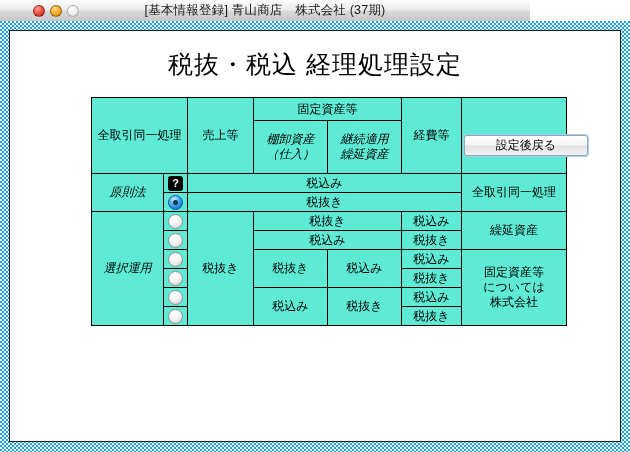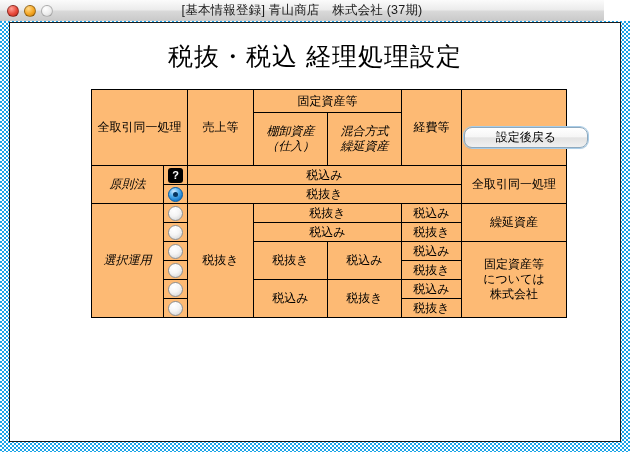--- a/index.html
+++ b/index.html
@@ -7,24 +7,24 @@
     width:630px;height:452px;overflow:hidden;
     background:#ffffff;
     font-family:"Liberation Sans","DejaVu Sans",sans-serif;
     -webkit-font-smoothing:antialiased;
   }
 
   
   .window{position:relative;width:630px;height:452px;background:#ffffff;box-sizing:border-box;}
 
   .titlebar{
-    position:relative;height:21px;width:604px;
+    position:relative;height:21px;width:504px;
     background:linear-gradient(to bottom,#fbfbfb 0%,#ececec 45%,#d8d8d8 55%,#c9c9c9 100%);
     border-bottom:1px solid #9a9a9a;
-    display:flex;align-items:center;
+    display:flex;align-items:center;padding-left:26px;
   }
   .traffic{display:flex;align-items:center;gap:5px;margin-left:7px;}
   .tl{width:12px;height:12px;border-radius:50%;border:1px solid rgba(0,0,0,.35);box-sizing:border-box;}
   .tl-close{background:radial-gradient(circle at 35% 28%,#ff9f95 0%,#e8483a 55%,#b3261c 100%);}
   .tl-min{background:radial-gradient(circle at 35% 28%,#ffd98a 0%,#f5a623 55%,#c47a0a 100%);}
   .tl-zoom{background:radial-gradient(circle at 35% 28%,#ffffff 0%,#ededed 55%,#cfcfcf 100%);border-color:rgba(0,0,0,.25);}
   .title-text{
     position:absolute;left:0;right:0;text-align:center;
     font-size:12.5px;color:#1a1a1a;letter-spacing:.2px;
     line-height:21px;pointer-events:none;
@@ -32,40 +32,40 @@
 
   
   .frame{
     position:absolute;left:0;top:21px;width:630px;height:431px;box-sizing:border-box;
     background-color:#1aa3e8;
     background-image:
       linear-gradient(45deg,#ffffff 25%,transparent 25%,transparent 75%,#ffffff 75%),
       linear-gradient(45deg,#ffffff 25%,transparent 25%,transparent 75%,#ffffff 75%);
     background-size:4px 4px;
     background-position:0 0,2px 2px;
-    padding:1px 9px 10px 9px;
+    padding:9px 9px 10px 9px;
   }
   .canvas{
     position:relative;width:100%;height:100%;
     background:#ffffff;border:1px solid #1c1c1c;box-sizing:border-box;overflow:hidden;
   }
 
   
   .page-title{
     position:absolute;left:0;right:0;top:17px;text-align:center;
     font-size:25px;color:#000;letter-spacing:1px;font-weight:500;
   }
 
   
   .tbl-wrap{position:absolute;left:81px;top:66px;}
   table.grid{border-collapse:collapse;table-layout:fixed;}
   table.grid td{
     border:1px solid #000;
     font-size:12px;color:#000;text-align:center;vertical-align:middle;
-    padding:0;line-height:1.25;background:#fdba74;
+    padding:0;line-height:1.25;background:#5eead4;
   }
   .c-kubun{width:72px;}
   .c-radio{width:24px;}
   .c-uriage{width:66px;}
   .c-tana{width:74px;}
   .c-kotei{width:74px;}
   .c-keihi{width:60px;}
   .c-biko{width:105px;}
 
   .hdr{height:22px;}
@@ -104,21 +104,21 @@
   .qmark{
     display:inline-block;width:15px;height:15px;border-radius:3px;
     background:#000;color:#fff;font-size:11px;font-weight:bold;
     line-height:15px;text-align:center;box-sizing:border-box;
     font-family:"Liberation Sans",sans-serif;
   }
 
   
   .btn-wrap{position:absolute;left:454px;top:104px;}
   .aqua-btn{
-    width:124px;height:21px;border-radius:8px;box-sizing:border-box;
+    width:124px;height:21px;border-radius:3px;box-sizing:border-box;
     background:linear-gradient(to bottom,#ffffff 0%,#f6f6f6 46%,#e3e3e3 52%,#f0f0f0 100%);
     border:1px solid #8ea9be;
     box-shadow:0 0 0 1px #a9cde8, 0 1px 1px rgba(0,0,0,.15), inset 0 1px 0 #ffffff;
     font-size:12px;color:#000;line-height:19px;text-align:center;
     cursor:default;
   }
 </style>
 </head>
 <body>
 
@@ -161,21 +161,21 @@
               <div>備考</div>
             </td>
           </tr>
 
           <tr>
             <td class="hdr-tall two-line">
               <div>棚卸資産</div>
               <div>（仕入）</div>
             </td>
             <td class="hdr-tall two-line">
-              <div>混合方式</div>
+              <div>継続適用</div>
               <div>繰延資産</div>
             </td>
           </tr>
 
           <tr class="row-h">
             <td rowspan="2" class="left-label">原則法</td>
             <td>
               <span class="qmark">?</span>
             </td>
             <td colspan="4" class="tax-in">税込み</td>

